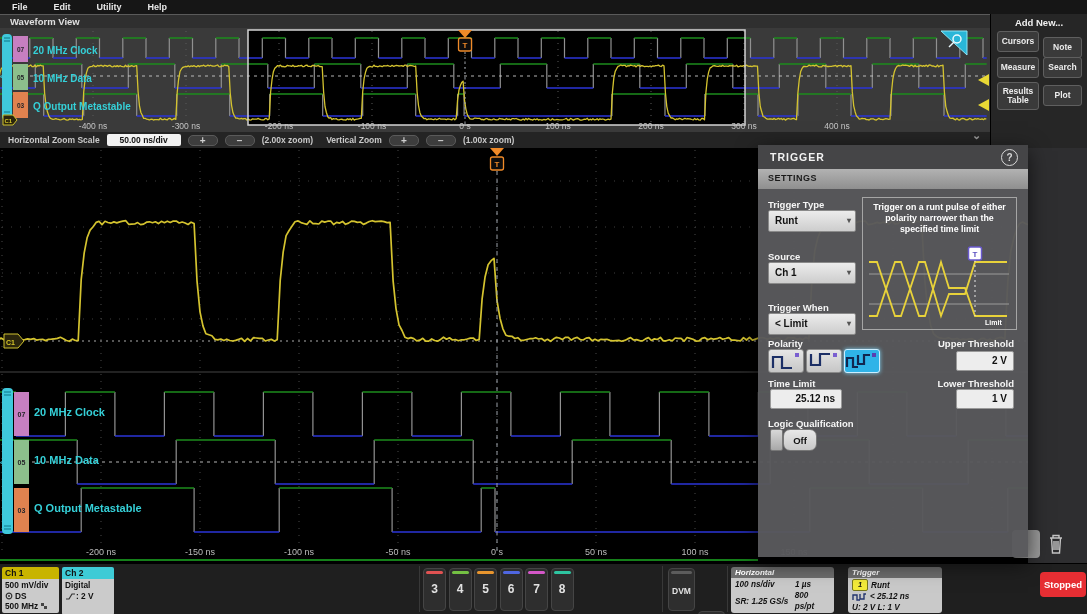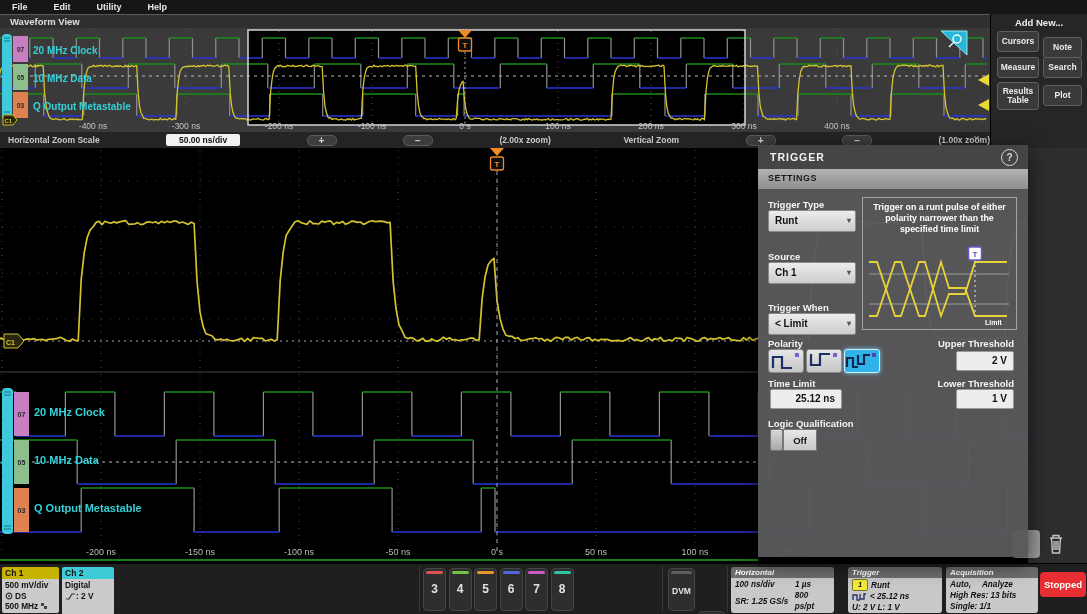--- a/index.html
+++ b/index.html
@@ -10,21 +10,21 @@
 
   
   #menubar{left:0;top:0;width:1087px;height:14px;background:#161616;display:flex;align-items:center;gap:26px;padding-left:12px;box-sizing:border-box;}
   #menubar span{color:#e8e8e8;font-size:9px;font-weight:700;cursor:default;}
 
   
   #tabbar{left:0;top:14px;width:1087px;height:14px;background:#2f2f2f;border-top:1px solid #5a5a5a;box-sizing:border-box;}
   #tabbar span{color:#e0e0e0;font-size:9.5px;font-weight:700;position:absolute;left:10px;top:1px;}
 
   
-  #zoombar{left:0;top:132px;width:990px;height:16px;background:#242424;display:flex;align-items:center;gap:7px;padding-left:8px;box-sizing:border-box;justify-content:space-between;}
+  #zoombar{left:0;top:132px;width:990px;height:16px;background:#242424;display:flex;align-items:center;gap:7px;padding-left:8px;box-sizing:border-box;}
   #zoombar .zlabel{color:#c9c9c9;font-size:8.5px;font-weight:700;}
   #zoombar .zfield{width:74px;height:12px;background:#f2f2f2;border-radius:2px;color:#111;font-size:8.5px;font-weight:700;text-align:center;line-height:12px;}
   .zbtn{width:30px;height:11px;background:#3d3d3d;border:1px solid #5a5a5a;border-radius:5px;color:#cfcfcf;font-size:10px;line-height:9px;text-align:center;font-weight:700;box-sizing:border-box;}
   #ov-collapse{left:972px;top:129px;color:#9a9a9a;font-size:11px;font-weight:700;}
 
   
   #addnew{left:990px;top:14px;width:97px;height:134px;background:#262626;border-left:1px solid #000;box-sizing:border-box;}
   #addnew .title{color:#f0f0f0;font-size:9.5px;font-weight:700;text-align:center;margin-top:3px;}
   .anbtn{position:absolute;background:#3a3a3a;border:1px solid #5f5f5f;border-radius:3px;color:#ececec;font-size:8.5px;font-weight:700;display:flex;align-items:center;justify-content:center;text-align:center;box-sizing:border-box;line-height:1.1;}
 
@@ -42,21 +42,21 @@
   .tp-field{position:absolute;height:20px;background:#ededed;border:1px solid #999;border-radius:2px;box-sizing:border-box;color:#111;font-size:10px;font-weight:700;text-align:right;padding:3px 6px 0 0;}
   #tp-infobox{position:absolute;left:104px;top:52px;width:155px;height:133px;border:1px solid #a5a5a5;box-sizing:border-box;}
   #tp-infobox .desc{color:#fff;font-size:8.8px;font-weight:700;text-align:center;padding:4px 5px 0 5px;line-height:1.25;}
   .polbtn{position:absolute;width:36px;height:24px;background:linear-gradient(#e6e6e6,#c6c6c6);border:1px solid #8a8a8a;border-radius:3px;box-sizing:border-box;}
   .polbtn.sel{background:#2fb3e8;border:1.5px solid #cdeeff;box-shadow:0 0 4px #7fd4f4;}
   #tp-footer{position:absolute;left:0;top:384px;width:100%;height:26px;background:linear-gradient(#a8a8a8,#8d8d8d);}
   #tp-footer span{position:absolute;left:12px;top:6px;color:#161616;font-size:10px;font-weight:700;letter-spacing:.4px;}
   #tp-footer .chev{left:auto;right:14px;top:2px;font-size:15px;}
   #tp-toggle{position:absolute;left:12px;top:284px;width:47px;height:22px;}
   #tp-toggle .knob{position:absolute;left:0;top:0;width:13px;height:22px;background:linear-gradient(#d8d8d8,#a8a8a8);border:1px solid #777;border-radius:2px;box-sizing:border-box;}
-  #tp-toggle .chip{position:absolute;left:13px;top:0;width:34px;height:22px;background:linear-gradient(#e8e8e8,#c8c8c8);border:1px solid #777;border-radius:0;box-sizing:border-box;color:#111;font-size:9.5px;font-weight:700;text-align:center;line-height:21px;}
+  #tp-toggle .chip{position:absolute;left:13px;top:0;width:34px;height:22px;background:linear-gradient(#e8e8e8,#c8c8c8);border:1px solid #777;border-radius:7px;box-sizing:border-box;color:#111;font-size:9.5px;font-weight:700;text-align:center;line-height:21px;}
 
   
   #bottombar{left:0;top:563px;width:1087px;height:51px;background:#1f1f1f;border-top:1px solid #000;box-sizing:border-box;}
   .chbadge{position:absolute;top:3px;border-radius:2px;overflow:hidden;}
   .chbadge .hdr{height:12px;font-size:8.5px;font-weight:700;color:#111;padding-left:3px;line-height:12px;}
   .chbadge .bdy{background:#cbcbcb;color:#111;font-size:8.3px;font-weight:700;padding:1px 3px;line-height:10.5px;}
   .numbtn{position:relative;width:23px;height:43px;background:#2e2e2e;border:1px solid #454545;border-radius:4px;box-sizing:border-box;overflow:hidden;}
   .numbtn .stripe{position:absolute;left:2px;right:2px;top:2px;height:2.5px;border-radius:2px;}
   .numbtn .num{position:absolute;left:0;right:0;top:13px;text-align:center;color:#e2e2e2;font-size:12px;font-weight:700;}
   .addbtn{position:relative;width:24px;height:43px;background:#2e2e2e;border:1px solid #454545;border-radius:4px;box-sizing:border-box;overflow:hidden;color:#e8e8e8;font-size:7.8px;font-weight:700;text-align:center;line-height:1.15;padding-top:7px;}
@@ -436,32 +436,17 @@
               <path d="M1,8 V3 H5 V8 H8 M8,2 V7 H12 V2 H14" stroke="#24356e" stroke-width="1.4" fill="none"></path>
             </svg>
           <span>&lt; 25.12 ns</span>
           </div>
         <div class="ibrow">
             <span>U: 2 V  L: 1 V</span>
           </div>
       </div>
     </div>
 
-    <div class="infobox" style="left:946px;width:92px;">
-      <div class="hdr">Acquisition</div>
-      <div class="bdy">
-        <div class="ibrow">
-            <span>Auto,</span>
-            <span style="margin-left:8px;">Analyze</span>
-          </div>
-        <div class="ibrow">
-            <span>High Res: 13 bits</span>
-          </div>
-        <div class="ibrow">
-            <span>Single: 1/1</span>
-          </div>
-      </div>
-    </div>
 
     <div id="stoppedbtn">Stopped</div>
   </div>
 
 </div>
 
 </body></html>

